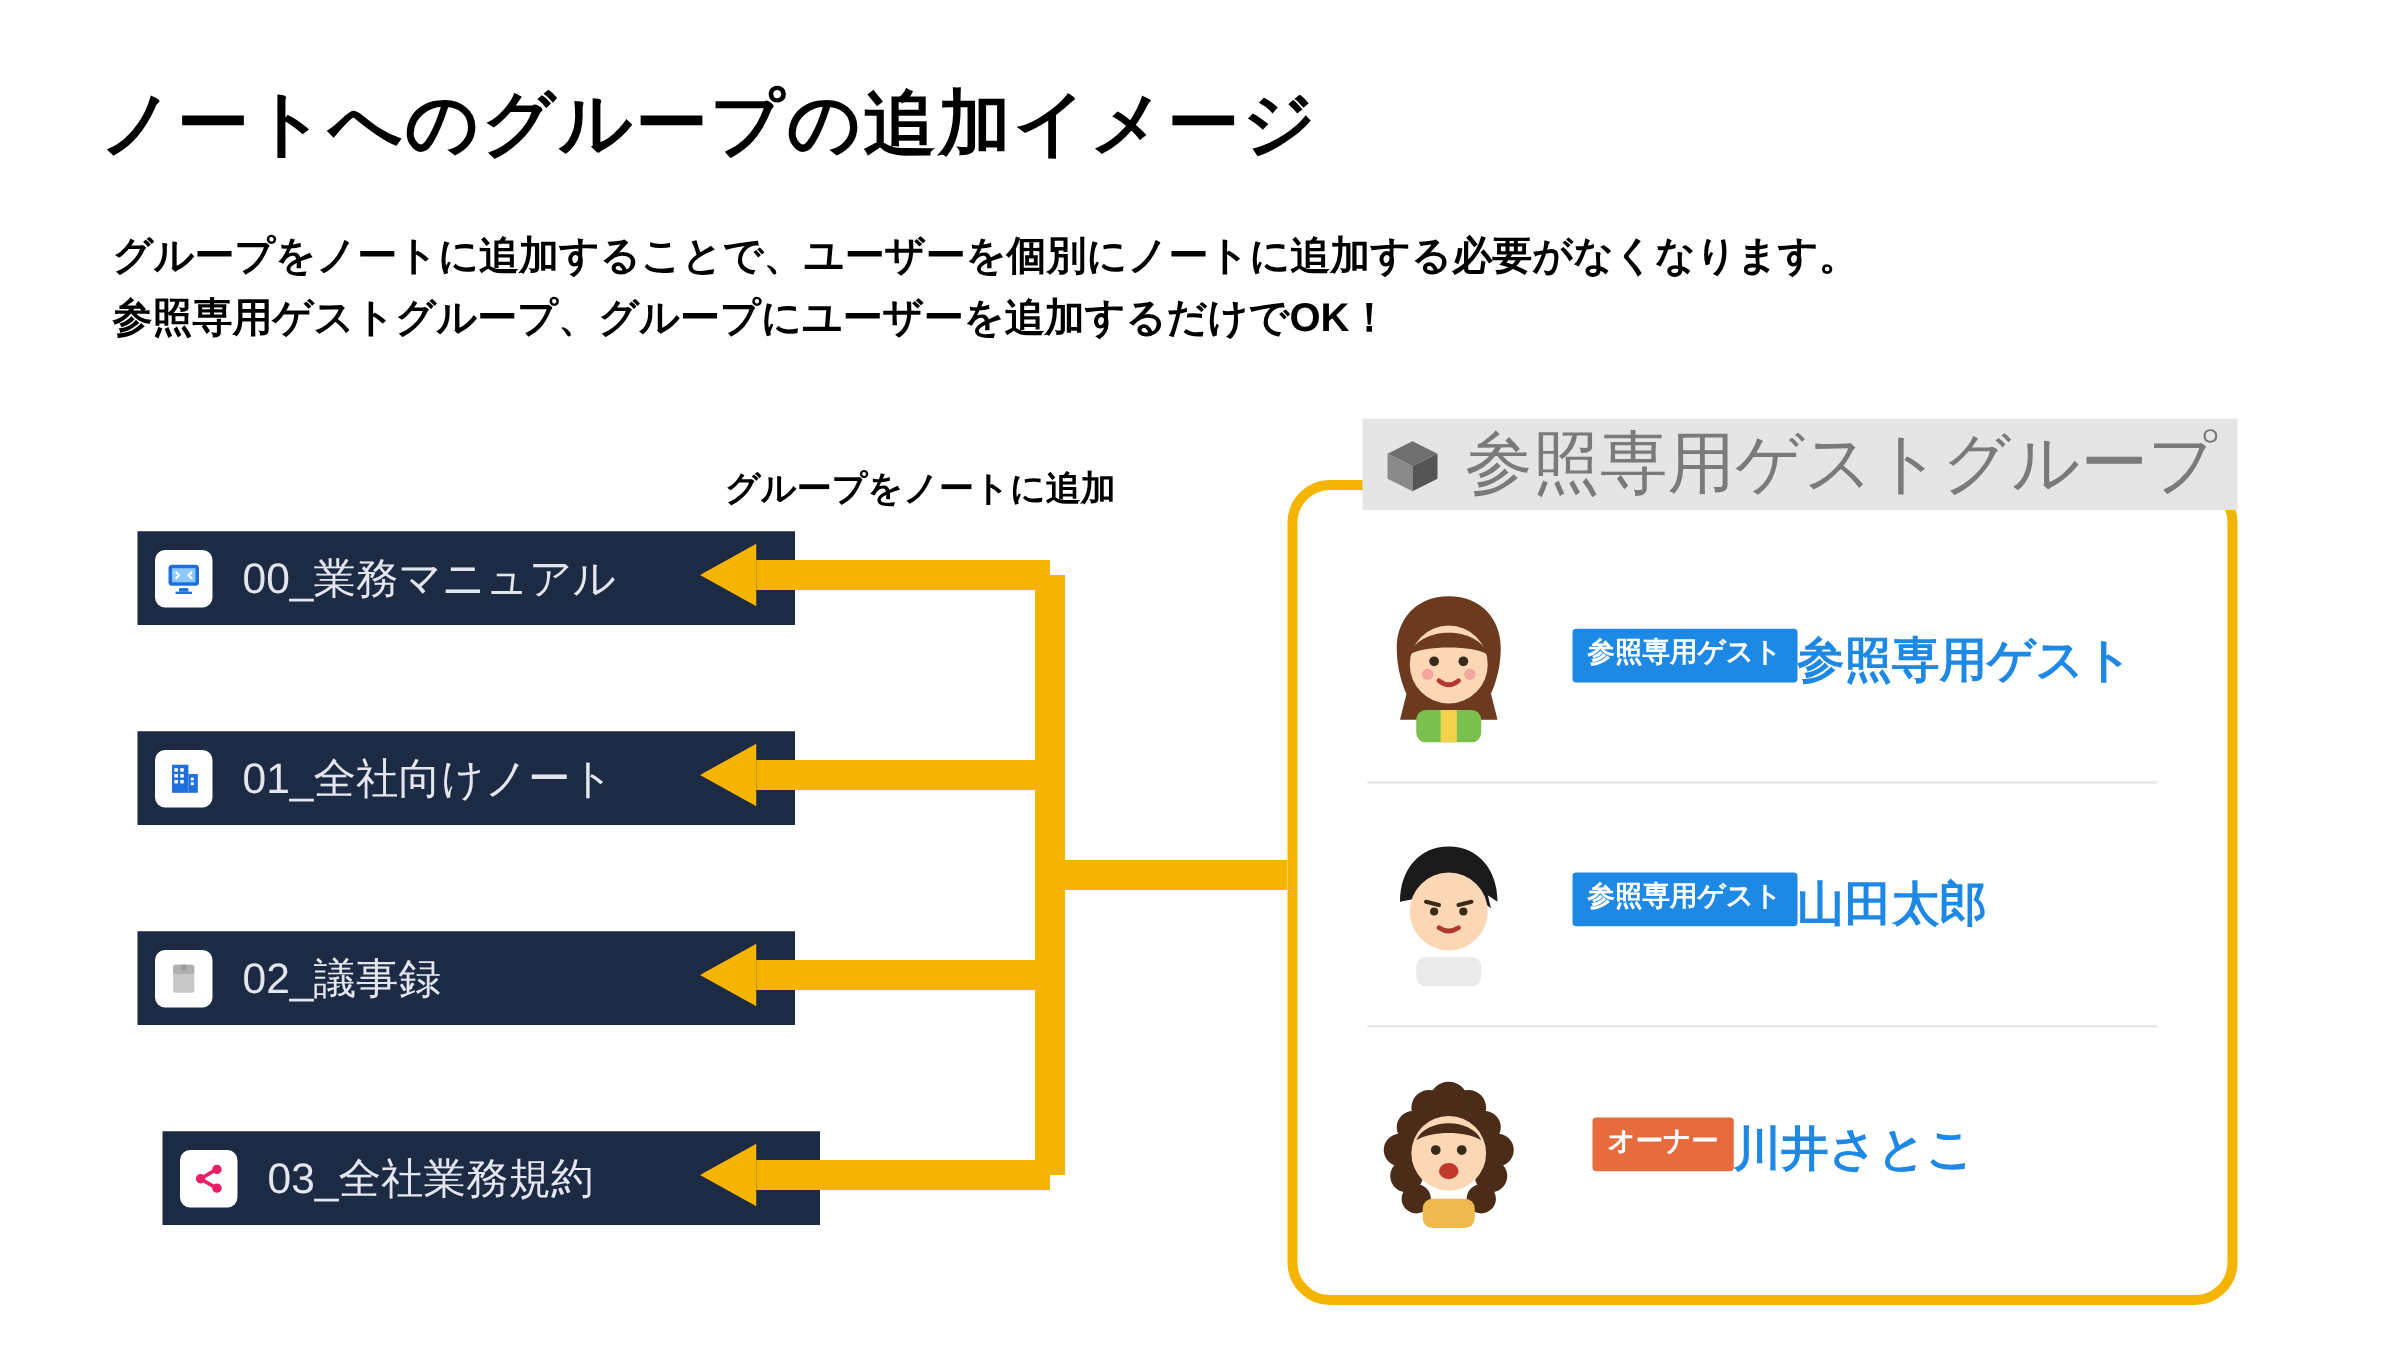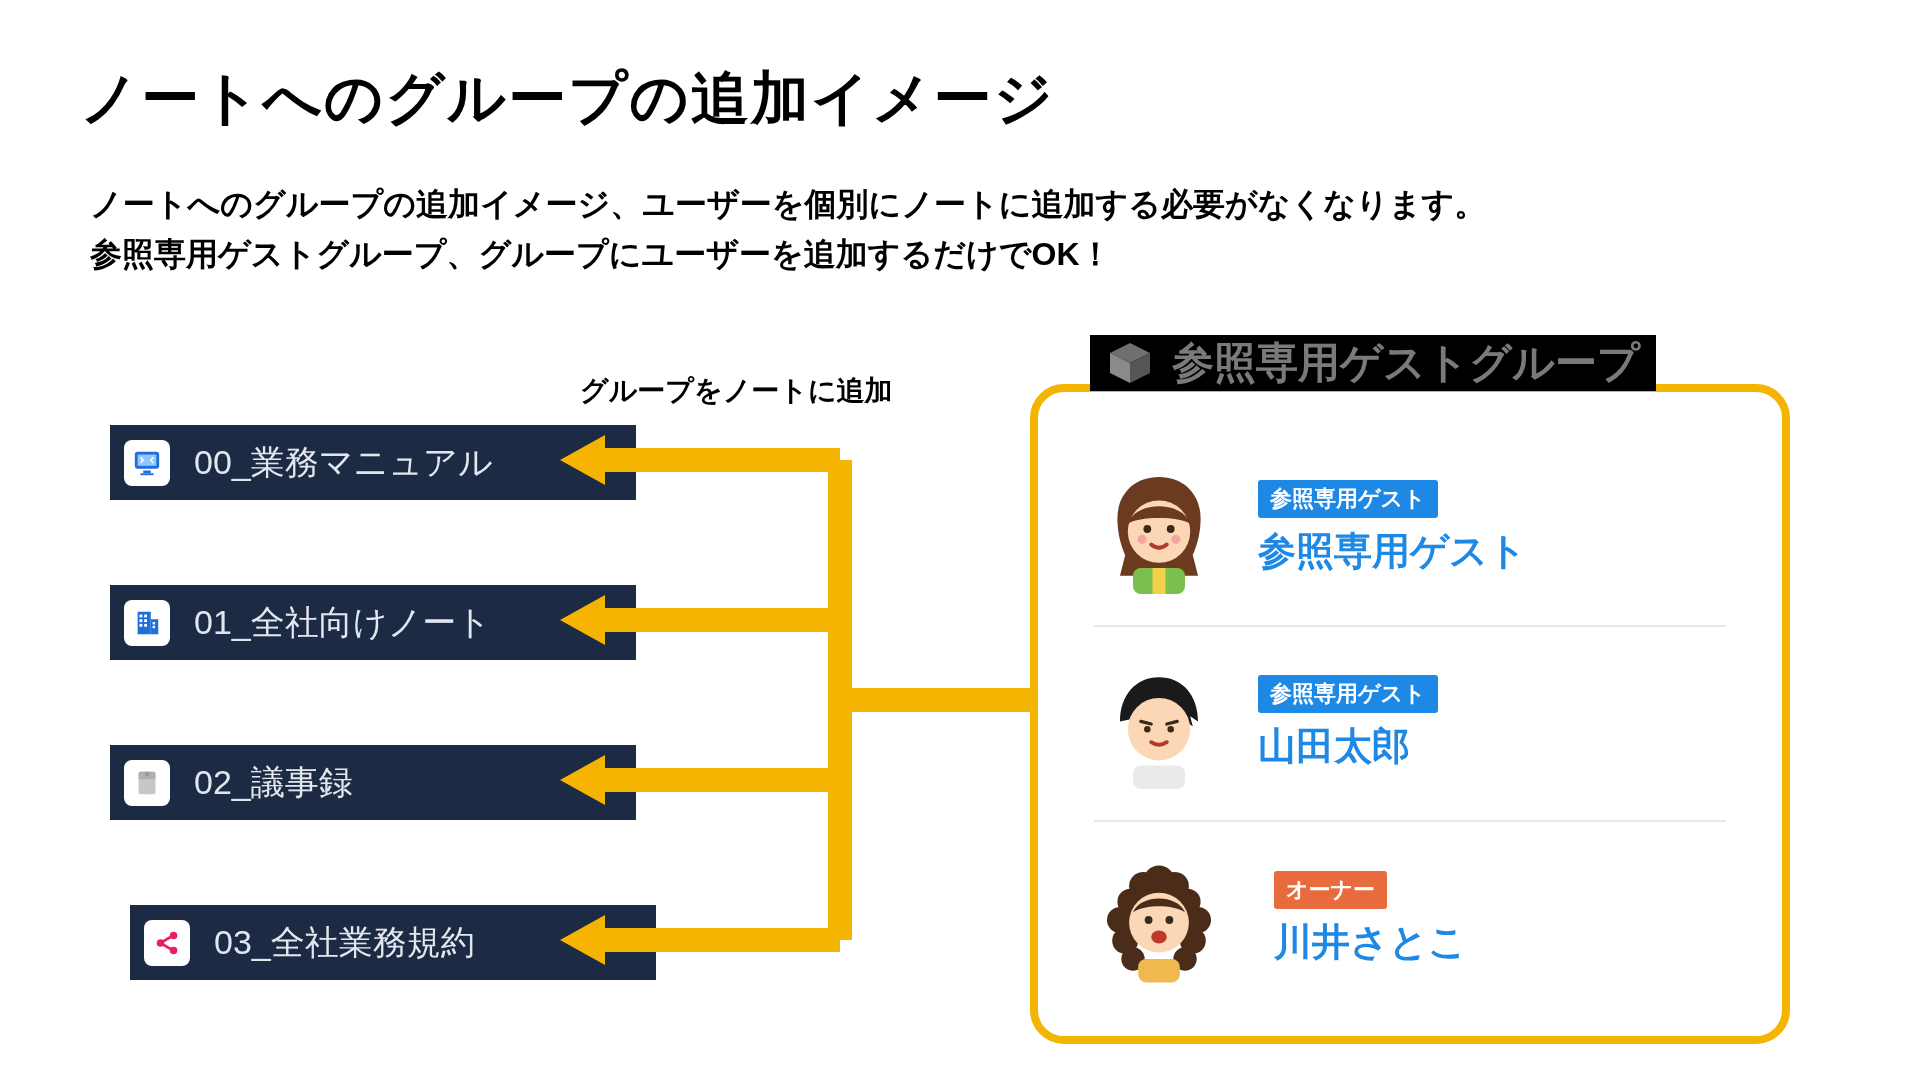--- a/index.html
+++ b/index.html
@@ -81,26 +81,26 @@
     width: 760px;
     height: 660px;
     border: 8px solid #f4b400;
     border-radius: 34px;
     background: #fff;
   }
   .group-header {
     position: absolute;
     left: 1090px;
     top: 335px;
-    background: #000000;
+    background: #e5e5e5;
     padding: 0 16px;
     display: flex;
     align-items: center;
-    font-size: 42px;
-    font-weight: 700;
+    font-size: 54px;
+    font-weight: 400;
     color: #7a7a7a;
   }
   .group-header .cube {
     width: 48px;
     height: 48px;
     margin-right: 18px;
   }
   .members {
     position: absolute;
     left: 0;
@@ -115,21 +115,21 @@
     height: 195px;
     border-bottom: 2px solid #e8e8e8;
   }
   .member:last-child { border-bottom: none; gap: 16px; }
   .avatar {
     width: 130px;
     height: 130px;
     margin-right: 34px;
     flex: 0 0 auto;
   }
-  .member-info { display: flex; flex-direction: column; }
+  .member-info { display: flex; flex-direction: row; }
   .badge {
     display: inline-block;
     width: fit-content;
     font-size: 22px;
     font-weight: 600;
     color: #fff;
     padding: 4px 12px;
     border-radius: 3px;
     margin-bottom: 8px;
   }
@@ -152,21 +152,21 @@
   .arrows svg { width: 100%; height: 100%; display: block; }
 </style>
 </head>
 <body>
 
 <div class="stage">
 
   <div class="title">ノートへのグループの追加イメージ</div>
 
   <div class="desc">
-    <span>ノートへのグループの追加イメージ、ユーザーを個別にノートに追加する必要がなくなります。</span><br>
+    <span>グループをノートに追加することで、ユーザーを個別にノートに追加する必要がなくなります。</span><br>
     <span>参照専用ゲストグループ、グループにユーザーを追加するだけでOK！</span>
   </div>
 
   <div class="arrow-caption">グループをノートに追加</div>
 
   <div class="note n0">
     <span class="ic">
       <svg viewBox="0 0 32 32">
           <rect x="3" y="4" width="26" height="18" rx="3" fill="#1e6fd9"></rect>
           <rect x="6" y="7" width="20" height="12" fill="#8fc7ff"></rect>

